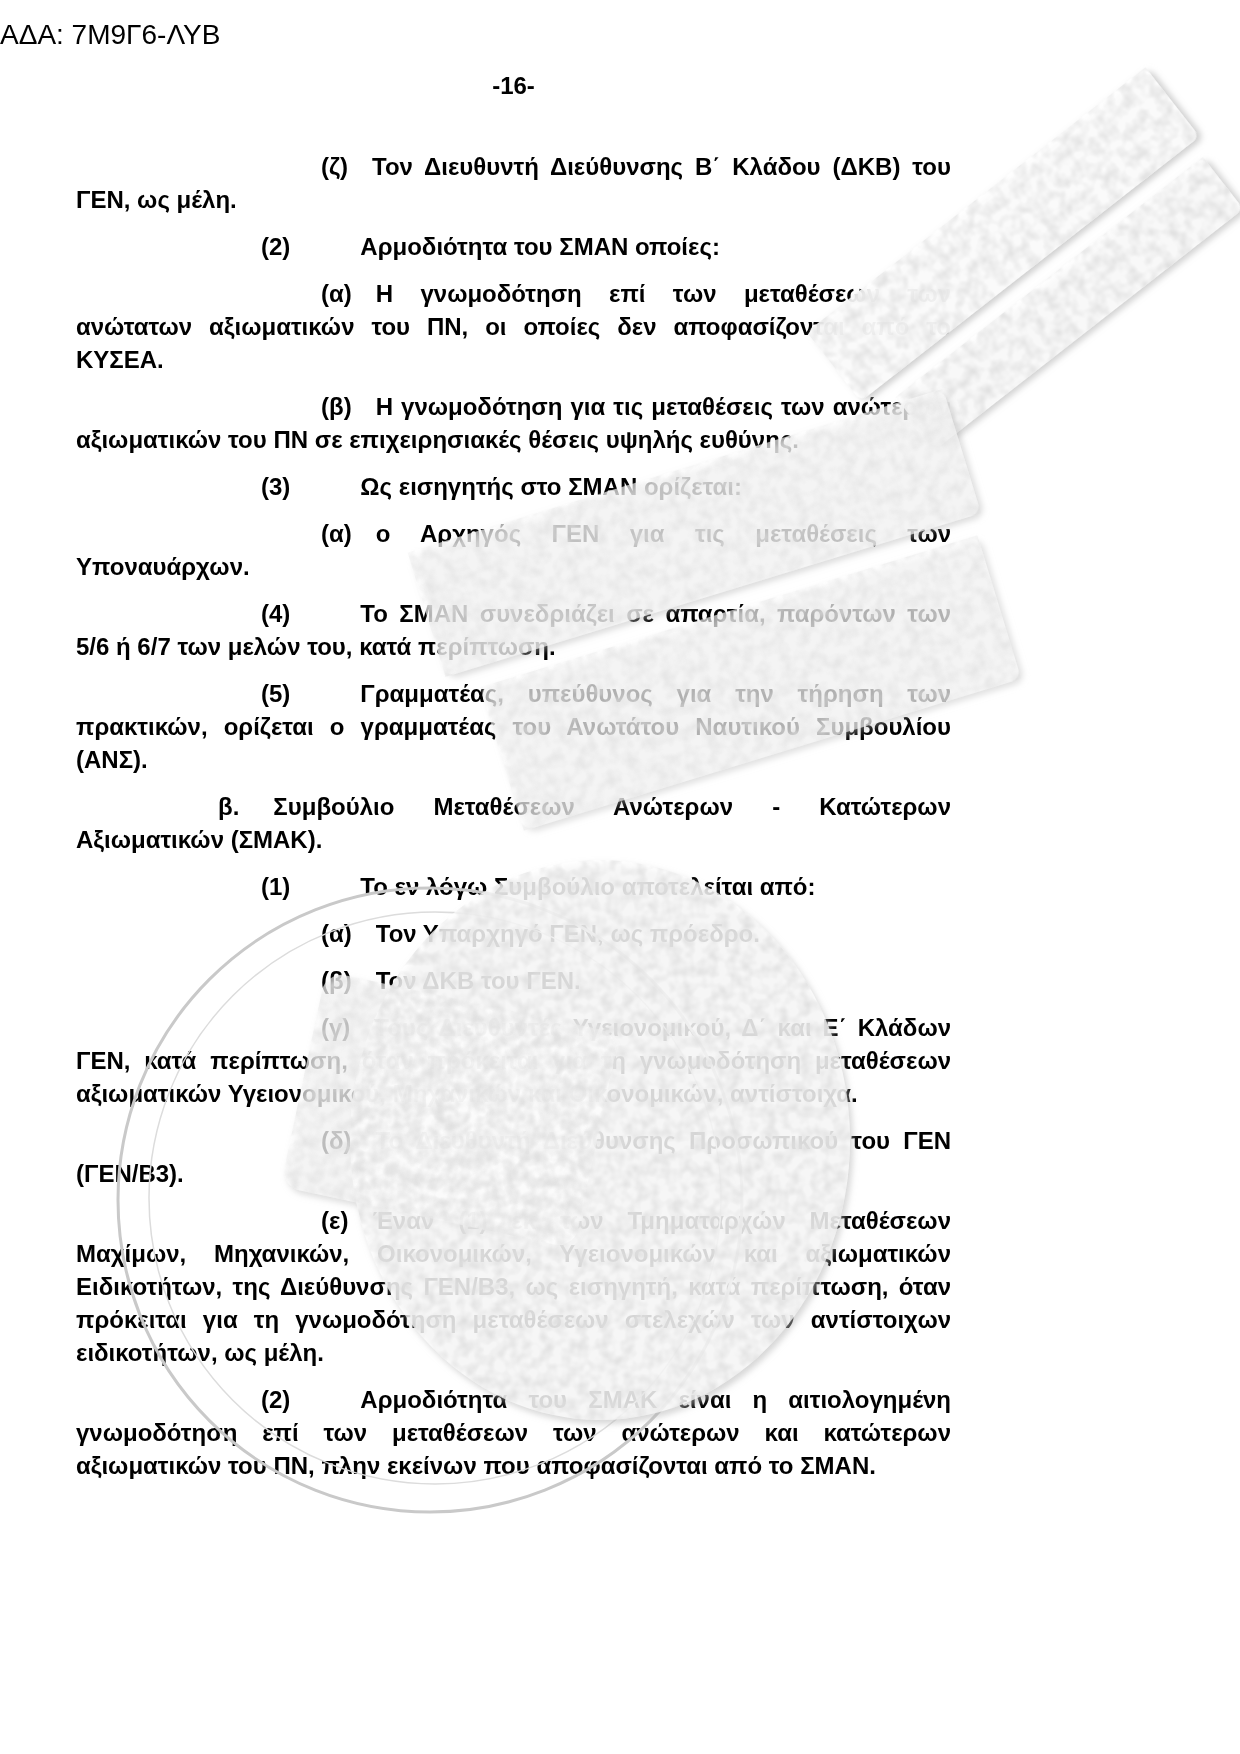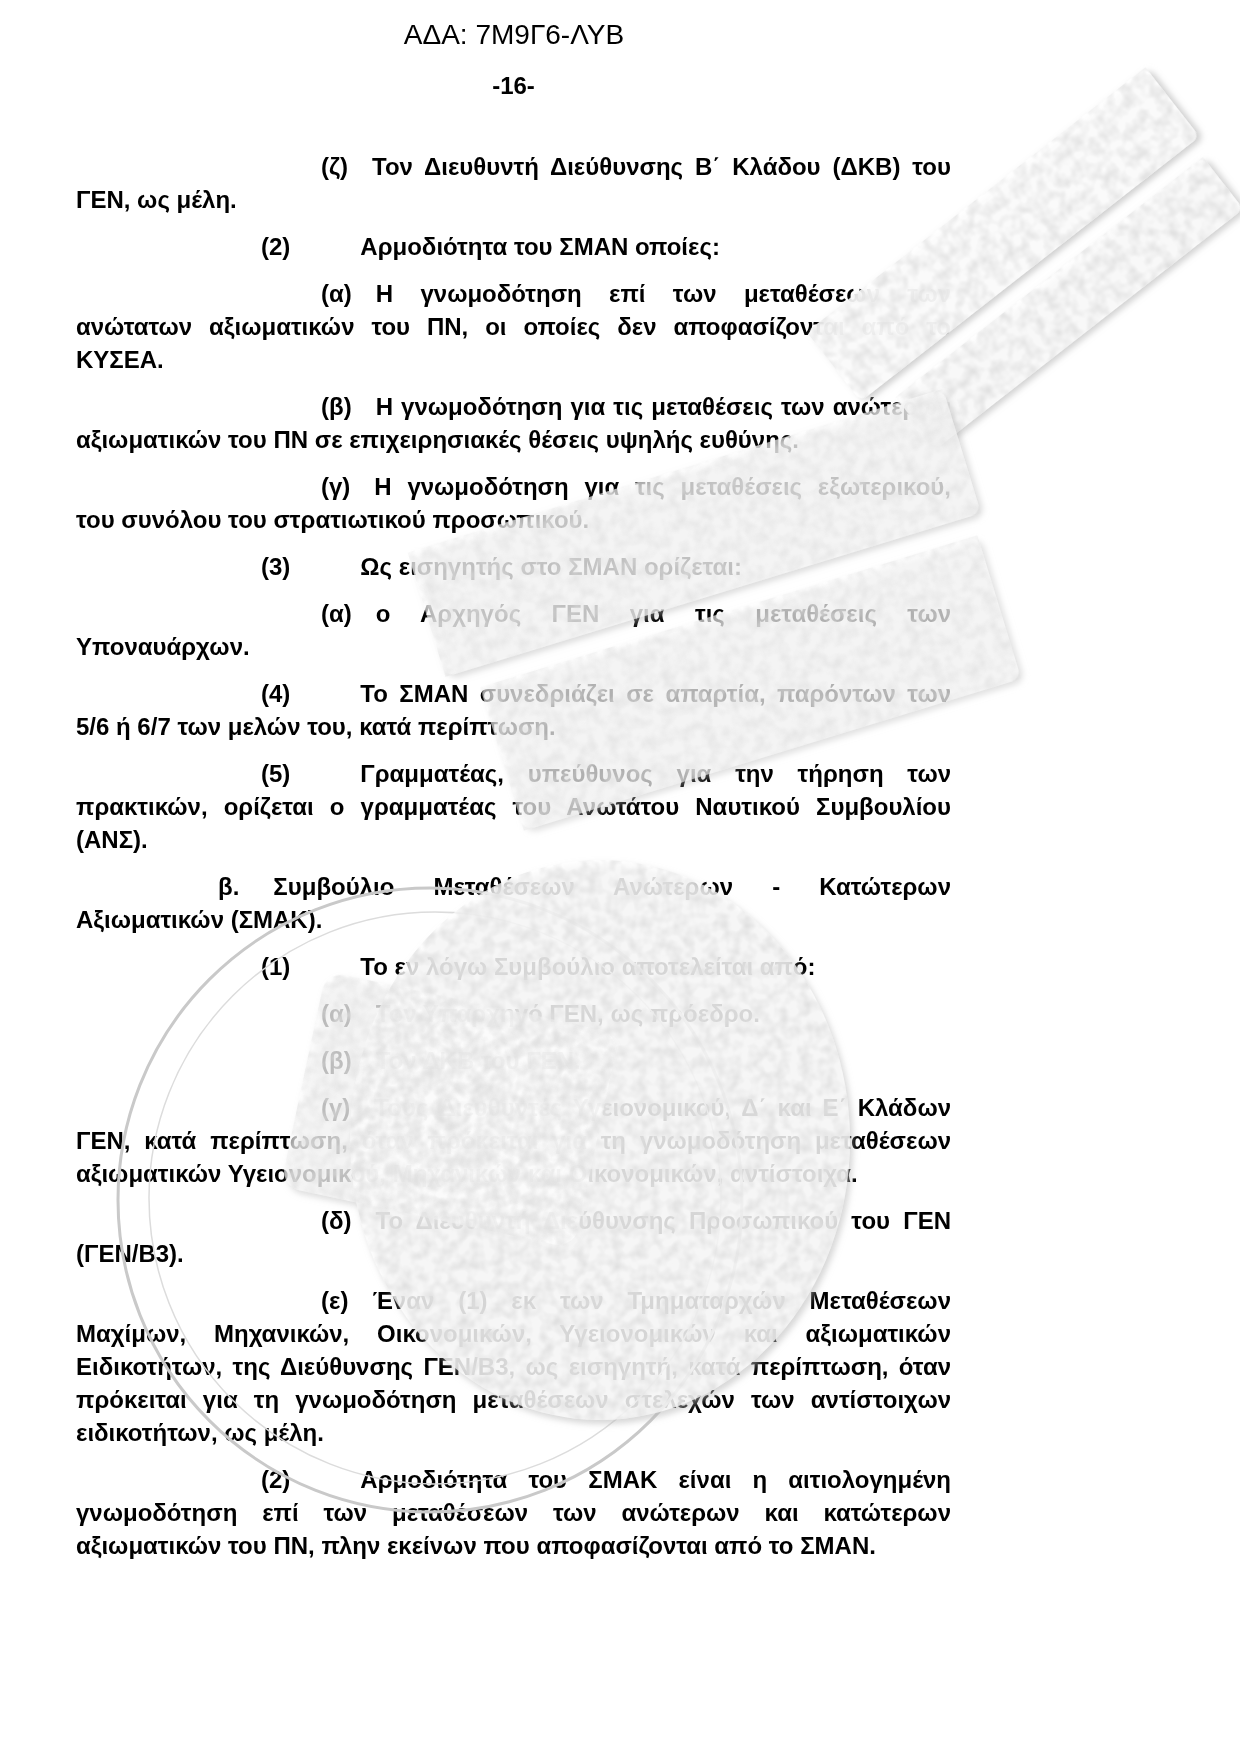--- a/index.html
+++ b/index.html
@@ -7,21 +7,21 @@
     width:1240px;height:1754px;
     background:#ffffff;
     font-family:"Liberation Sans","DejaVu Sans",sans-serif;
     color:#000;
     position:relative;
     overflow:hidden;
   }
   .ada{
     padding-top:20px;
     padding-right:212px;
-    text-align:center;
+    text-align:left;
     font-size:28px;
     line-height:30px;
     color:#000;
   }
   .content{
     margin-left:76px;
     width:875px;
     position:relative;
     z-index:1;
     font-weight:bold;
@@ -61,21 +61,20 @@
   <div class="page-num">-16-</div>
   <div id="paragraphs">
   <p class="para sub"><span>(ζ)</span><span class="gap"></span><span>Τον Διευθυντή Διεύθυνσης Β΄ Κλάδου (ΔΚΒ) του ΓΕΝ, ως μέλη.</span></p>
 
   <p class="para num"><span>(2)</span><span class="gap"></span><span>Αρμοδιότητα του ΣΜΑΝ οποίες:</span></p>
 
   <p class="para sub"><span>(α)</span><span class="gap"></span><span>Η γνωμοδότηση επί των μεταθέσεων των ανώτατων αξιωματικών του ΠΝ, οι οποίες δεν αποφασίζονται από το ΚΥΣΕΑ.</span></p>
 
   <p class="para sub"><span>(β)</span><span class="gap"></span><span>Η γνωμοδότηση για τις μεταθέσεις των ανώτερων αξιωματικών του ΠΝ σε επιχειρησιακές θέσεις υψηλής ευθύνης.</span></p>
 
-  <p class="para sub"><span>(γ)</span><span class="gap"></span><span>Η γνωμοδότηση για τις μεταθέσεις εξωτερικού, του συνόλου του στρατιωτικού προσωπικού.</span></p>
 
   <p class="para num"><span>(3)</span><span class="gap"></span><span>Ως εισηγητής στο ΣΜΑΝ ορίζεται:</span></p>
 
   <p class="para sub"><span>(α)</span><span class="gap"></span><span>ο Αρχηγός ΓΕΝ για τις μεταθέσεις των Υποναυάρχων.</span></p>
 
 
 
   <p class="para num"><span>(4)</span><span class="gap"></span><span>Το ΣΜΑΝ συνεδριάζει σε απαρτία, παρόντων των 5/6 ή 6/7 των μελών του, κατά περίπτωση.</span></p>
 
   <p class="para num"><span>(5)</span><span class="gap"></span><span>Γραμματέας, υπεύθυνος για την τήρηση των πρακτικών, ορίζεται ο γραμματέας του Ανωτάτου Ναυτικού Συμβουλίου (ΑΝΣ).</span></p>

